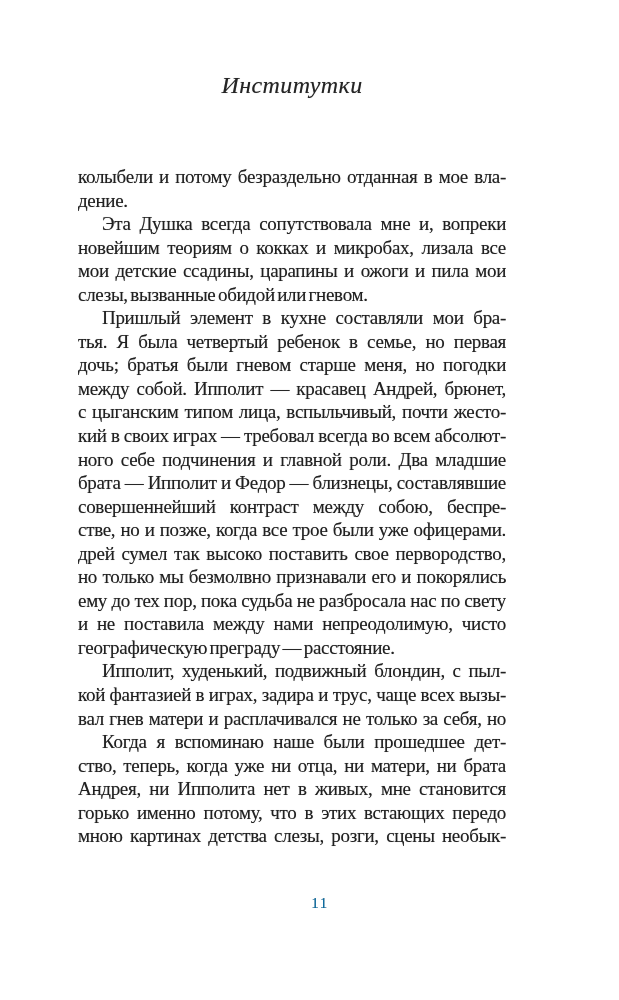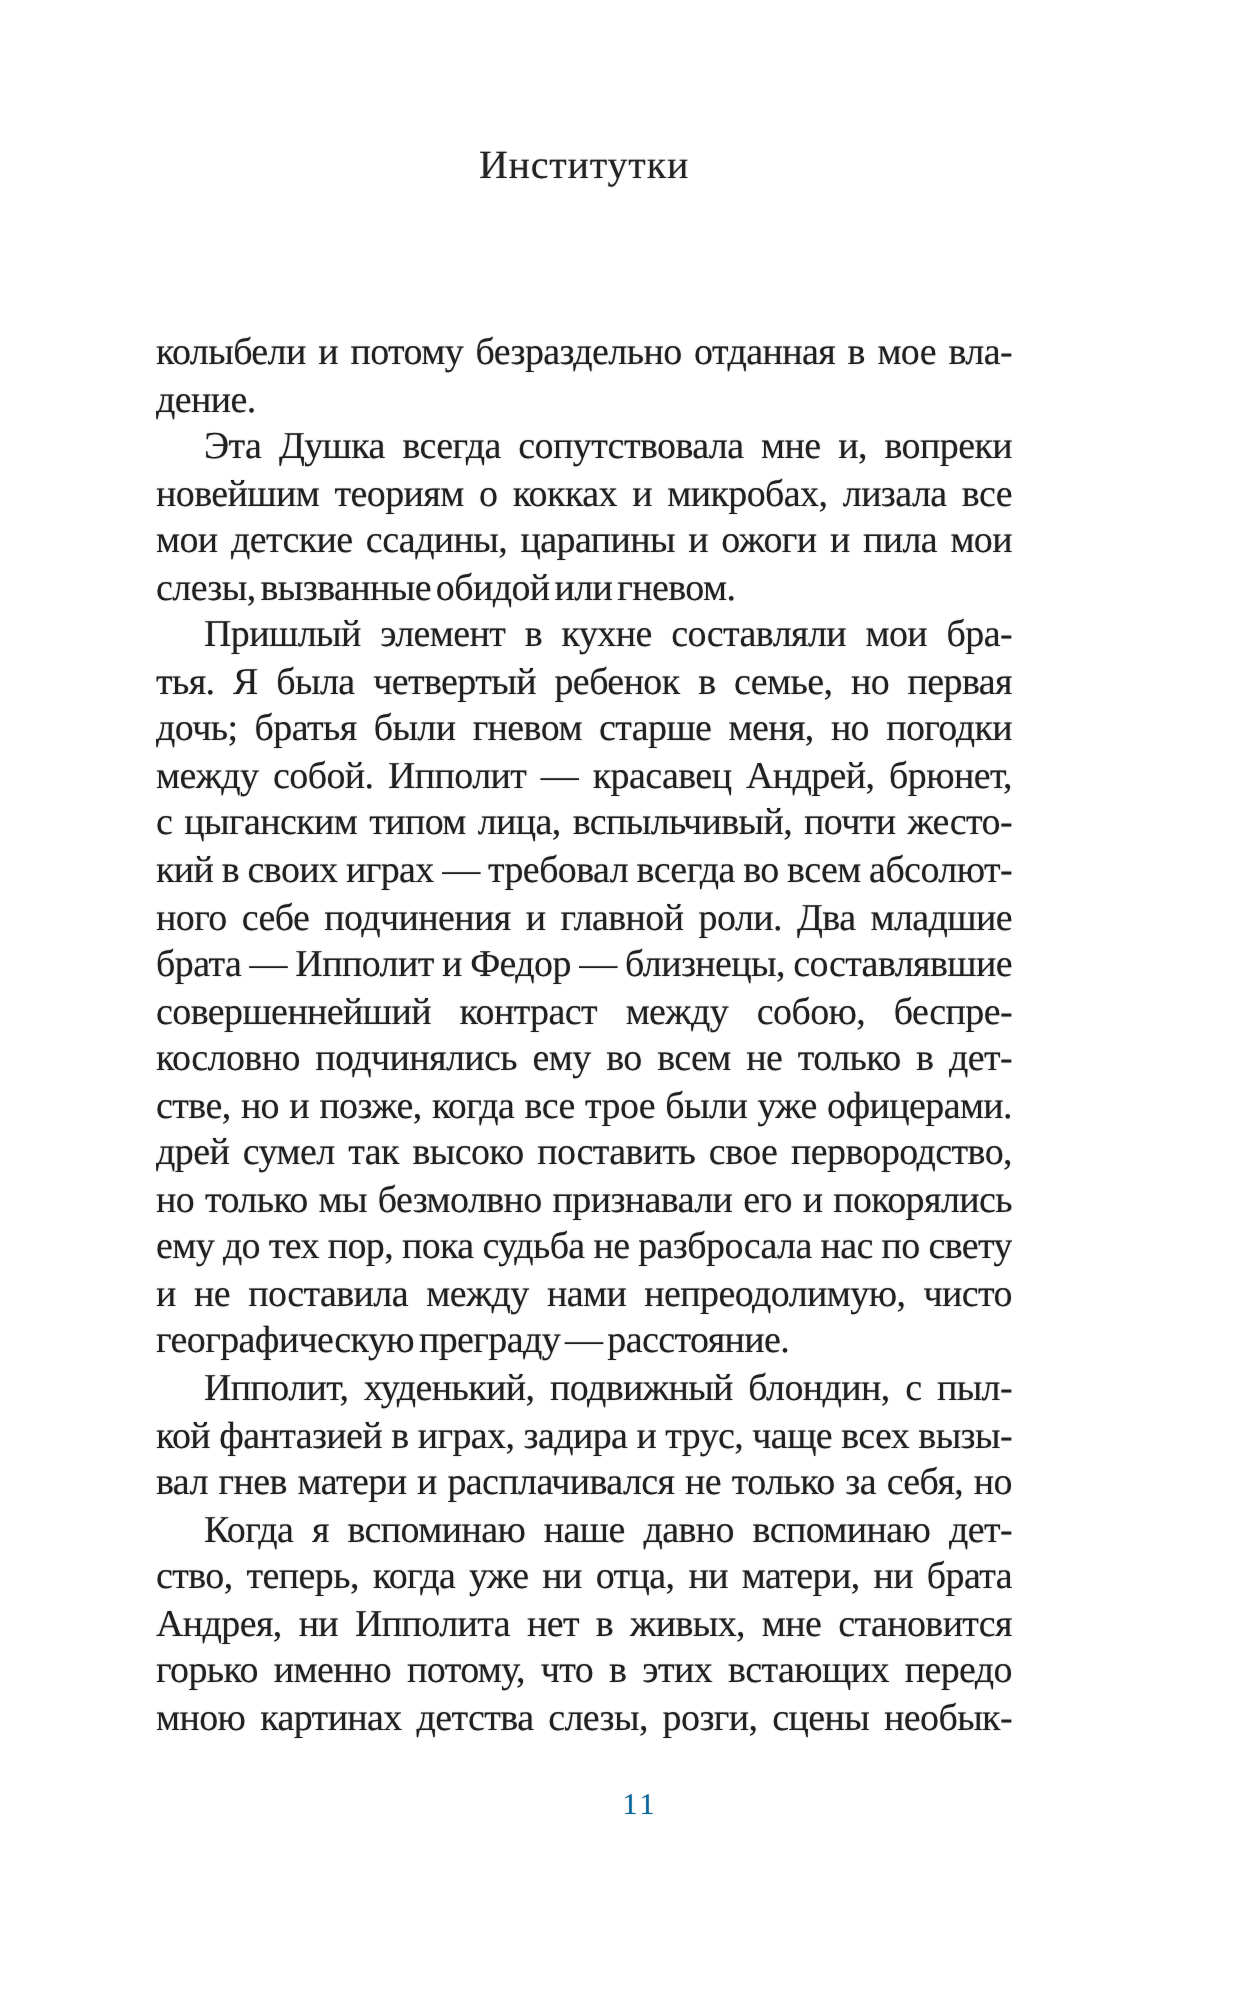--- a/index.html
+++ b/index.html
@@ -15,21 +15,22 @@
     overflow: hidden;
     font-family: "Liberation Serif", serif;
     color: #212121;
   }
   .running-head {
     position: absolute;
     top: 72px;
     left: 78px;
     width: 428px;
     text-align: center;
-    font-size: 20px;
+    font-style: italic;
+    font-size: 24px;
     letter-spacing: 0.4px;
     color: #242424;
     text-shadow: 0 0 0.7px rgba(33,33,33,0.45);
   }
   .body-text {
     position: absolute;
     top: 121px;
     left: 78px;
     width: 428px;
     font-size: 19px;
@@ -86,35 +87,34 @@
       <div class="para">
         <div class="line indent">Пришлый элемент в кухне составляли мои бра-</div>
         <div class="line">тья. Я была четвертый ребенок в семье, но первая</div>
         <div class="line">дочь; братья были гневом старше меня, но погодки</div>
         <div class="line">между собой. Ипполит — красавец Андрей, брюнет,</div>
         <div class="line">с цыганским типом лица, вспыльчивый, почти жесто-</div>
         <div class="line">кий в своих играх — требовал всегда во всем абсолют-</div>
         <div class="line">ного себе подчинения и главной роли. Два младшие</div>
         <div class="line">брата — Ипполит и Федор — близнецы, составлявшие</div>
         <div class="line">совершеннейший контраст между собою, беспре-</div>
-        <div class="line">кословно подчинялись ему во всем не только в дет-</div>
         <div class="line">стве, но и позже, когда все трое были уже офицерами.</div>
         <div class="line">дрей сумел так высоко поставить свое первородство,</div>
         <div class="line">но только мы безмолвно признавали его и покорялись</div>
         <div class="line">ему до тех пор, пока судьба не разбросала нас по свету</div>
         <div class="line">и не поставила между нами непреодолимую, чисто</div>
         <div class="line last">географическую преграду — расстояние.</div>
       </div>
       <div class="para">
         <div class="line indent">Ипполит, худенький, подвижный блондин, с пыл-</div>
         <div class="line">кой фантазией в играх, задира и трус, чаще всех вызы-</div>
         <div class="line">вал гнев матери и расплачивался не только за себя, но</div>
       </div>
       <div class="para">
-        <div class="line indent">Когда я вспоминаю наше давно вспоминаю дет-</div>
+        <div class="line indent">Когда я вспоминаю наше были прошедшее дет-</div>
         <div class="line">ство, теперь, когда уже ни отца, ни матери, ни брата</div>
         <div class="line">Андрея, ни Ипполита нет в живых, мне становится</div>
         <div class="line">горько именно потому, что в этих встающих передо</div>
         <div class="line">мною картинах детства слезы, розги, сцены необык-</div>
       </div>
     </div>
 
   <div class="page-number">11</div>
 </div>
 

